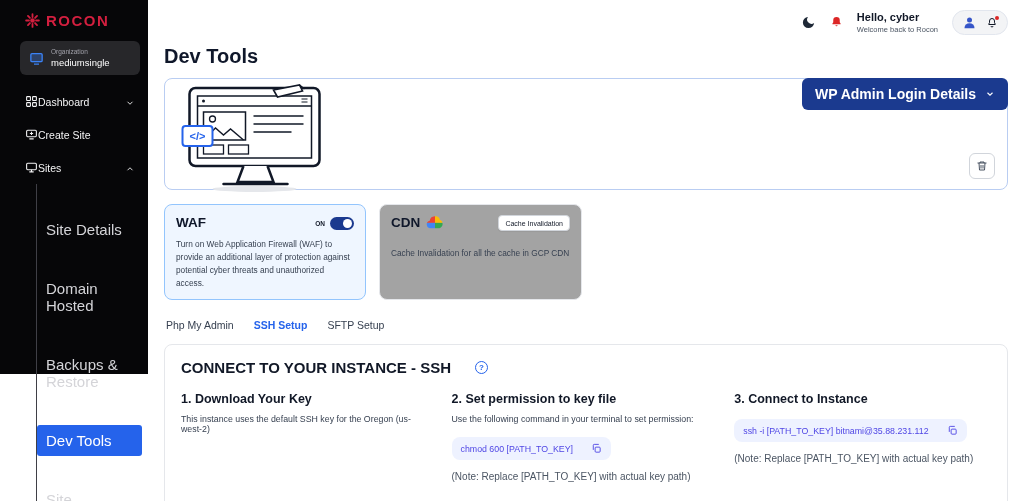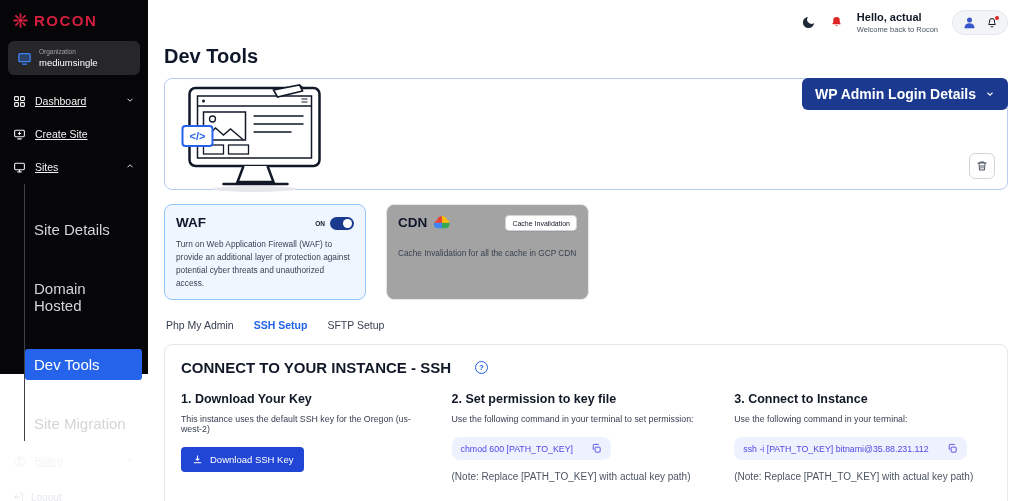--- a/index.html
+++ b/index.html
@@ -1,28 +1,28 @@
 <!DOCTYPE html>
 <html><head>
 <meta charset="utf-8">
 <style>
   * { box-sizing: border-box; margin: 0; padding: 0; }
   html,body { width:1024px; height:501px; overflow:hidden; }
   body { font-family:"Liberation Sans", sans-serif; background:#fff; color:#111827; position:relative; }
 
   
-  .sidebar { position:absolute; left:0; top:0; width:148px; height:374px; background:#060608; color:#e5e7eb; display:flex; flex-direction:column; }
+  .sidebar { position:absolute; left:0; top:0; width:148px; height:374px; background:#060608; color:#e5e7eb; display:flex; flex-direction:column;padding-left:12px; }
   .logo-row { display:flex; align-items:center; gap:5px; padding:12px 12px 8px; cursor:pointer; }
   .logo-text { color:#d31f3f; font-weight:bold; font-size:15px; letter-spacing:1.5px; }
   .org-box { margin:4px 8px 10px; background:#27272a; border-radius:6px; padding:7px 9px; display:flex; gap:7px; align-items:center; cursor:pointer; }
   .org-text { display:flex; flex-direction:column; }
   .org-label { font-size:6.5px; color:#a1a1aa; }
   .org-name { font-size:9.5px; color:#fff; margin-top:2px; }
   .nav { flex:1; }
-  .nav-item { display:flex; align-items:flex-start; gap:9px; padding:10px 13px; font-size:10.5px; color:#f4f4f5; cursor:pointer;text-decoration:underline; }
+  .nav-item { display:flex; align-items:flex-end; padding:10px 13px; font-size:10.5px; color:#f4f4f5; cursor:pointer; }
   .nav-item svg { width:13px; height:13px; flex:0 0 auto; }
   .chev { margin-left:auto; width:10px !important; height:10px !important; opacity:.9; }
   .subnav { margin:0 6px 4px 24px; border-left:1px solid #3f3f46; display:flex; flex-direction:column; padding:2px 0 2px 0; }
   .subnav-item { font-size:15px; color:#d4d4d8; padding:7px 9px; cursor:pointer; border-radius:3px;margin-top:28px; }
   .subnav-item.active { background:#2563eb; color:#fff; }
   .sidebar-bottom { display:flex; align-items:center; justify-content:space-between; padding:12px 12px; }
   .logout { display:flex; gap:7px; align-items:center; font-size:10px; cursor:pointer; }
   .logout svg { width:12px; height:12px; }
   .help-badge { width:14px; height:14px; border:1.2px solid #fff; border-radius:50%; font-size:8.5px; display:flex; align-items:center; justify-content:center; cursor:pointer; color:#fff; }
 
@@ -47,21 +47,21 @@
   .site-info { padding-top:22px; }
   .site-name-row { display:flex; align-items:center; gap:10px; }
   .site-name { font-size:24px; font-weight:bold; color:#0f172a; }
   .badge-available { font-size:8px; color:#16a34a; border:1px solid #86efac; border-radius:999px; padding:2.5px 8px; background:#fff; }
   .icon-btn-blue { width:22px; height:22px; background:#dbeafe; border-radius:5px; display:flex; align-items:center; justify-content:center; border:none; cursor:pointer; }
   .site-domain { display:inline-block; font-size:10.5px; color:#2563eb; margin-top:8px; text-decoration:none; cursor:pointer; }
   .wp-admin-btn { position:absolute; top:-1px; right:-1px; background:#1b3a8f; color:#fff; font-size:14px; font-weight:600; border:none; border-radius:6px; padding:8px 13px; display:flex; gap:9px; align-items:center; cursor:pointer; }
   .trash-btn { position:absolute; right:12px; bottom:10px; width:26px; height:26px; border:1px solid #d1d5db; border-radius:6px; background:#fff; display:flex; align-items:center; justify-content:center; cursor:pointer; }
 
   
-  .feature-row { display:flex; gap:20px; margin-bottom:16px; }
+  .feature-row { display:flex; gap:13px; margin-bottom:16px; }
   .waf-card { width:202px; background:#eff6ff; border:1px solid #93c5fd; border-radius:8px; padding:10px 11px; }
   .cdn-card { width:203px; background:#a3a3a3; border:1px solid #e5e7eb; border-radius:8px; padding:10px 11px; }
   .card-head { display:flex; align-items:flex-start; justify-content:space-between; }
   .card-title { font-size:13.5px; font-weight:bold; color:#0f172a; }
   .waf-right { display:flex; align-items:center; gap:5px; margin-top:2px; }
   .on-label { font-size:6.5px; font-weight:bold; color:#111827; }
   .toggle { width:24px; height:13px; background:#1b3a8f; border-radius:999px; position:relative; cursor:pointer; border:none; }
   .toggle::after { content:""; position:absolute; right:2px; top:2px; width:9px; height:9px; background:#fff; border-radius:50%; }
   .card-desc { font-size:8.3px; color:#374151; line-height:1.55; margin-top:8px; }
   .cdn-title-row { display:flex; gap:6px; align-items:center; }
@@ -146,20 +146,21 @@
         </svg>
       <span>Sites</span>
       <svg class="chev" viewBox="0 0 24 24" fill="none" stroke="currentColor" stroke-width="2.4">
           <path d="M6 15l6-6 6 6"></path>
         </svg>
     </div>
 
     <div class="subnav">
       <div class="subnav-item">Site Details</div>
       <div class="subnav-item">Domain Hosted</div>
+      <div class="subnav-item">Backups &amp; Restore</div>
       <div class="subnav-item active">Dev Tools</div>
       <div class="subnav-item">Site Migration</div>
     </div>
 
     <div class="nav-item">
       <svg viewBox="0 0 24 24" fill="none" stroke="currentColor" stroke-width="2">
           <circle cx="12" cy="12" r="9"></circle>
           <path d="M15 9.5c0-1.3-1.3-2.3-3-2.3s-3 .9-3 2.2c0 3.2 6 1.7 6 4.9 0 1.3-1.3 2.3-3 2.3s-3-1-3-2.3M12 5.5v2M12 16.5v2"></path>
         </svg>
       <span>Billing</span>
@@ -191,21 +192,21 @@
           <path d="M21 12.79A9 9 0 1111.21 3 7 7 0 0021 12.79z"></path>
         </svg>
     </button>
     <span style="display:flex;cursor:pointer;">
       <svg width="13" height="13" viewBox="0 0 24 24" fill="#dc2626">
           <path d="M12 2a6 6 0 00-6 6v3.5L4.5 14v1h15v-1L18 11.5V8a6 6 0 00-6-6z"></path>
           <path d="M10 17a2 2 0 004 0h-4z"></path>
         </svg>
     </span>
     <div class="greeting">
-      <div class="greeting-name">Hello, actual</div>
+      <div class="greeting-name">Hello, cyber</div>
       <div class="greeting-sub">Welcome back to Rocon</div>
     </div>
     <div class="user-pill">
       <svg width="15" height="15" viewBox="0 0 24 24">
           <circle cx="12" cy="8" r="4" fill="#3555c8"></circle>
           <path d="M4 21a8 8 0 0116 0z" fill="#3555c8"></path>
         </svg>
       <span class="bell-wrap">
         <svg width="12" height="12" viewBox="0 0 24 24" fill="none" stroke="#111827" stroke-width="2">
             <path d="M12 3a5 5 0 00-5 5v3.5L5.5 14v1h13v-1L17 11.5V8a5 5 0 00-5-5z"></path>
@@ -306,47 +307,39 @@
     <div class="ssh-card">
       <div class="ssh-title-row">
         <span class="ssh-title">CONNECT TO YOUR INSTANCE - SSH</span>
         <span class="help-blue">?</span>
       </div>
 
       <div class="steps">
         <div class="step">
           <div class="step-title">1. Download Your Key</div>
           <p class="step-desc">This instance uses the default SSH key for the Oregon (us-west-2)</p>
-          <button class="download-btn">
-            <svg width="11" height="11" viewBox="0 0 24 24" fill="none" stroke="#fff" stroke-width="2.2">
-                <path d="M12 3v11m0 0l-4-4m4 4l4-4"></path>
-                <path d="M4 19h16"></path>
-              </svg>
-            <span>Download SSH Key</span>
-          </button>
         </div>
 
         <div class="step">
           <div class="step-title">2. Set permission to key file</div>
           <p class="step-desc">Use the following command in your terminal to set permission:</p>
           <div class="code-chip">
             <span>chmod 600 [PATH_TO_KEY]</span>
             <button class="copy-btn">
               <svg width="11" height="11" viewBox="0 0 24 24" fill="none" stroke="#4f46e5" stroke-width="2">
                   <rect x="9" y="9" width="11" height="11" rx="2"></rect>
                   <path d="M5 15V5a2 2 0 012-2h10"></path>
                 </svg>
             </button>
           </div>
           <p class="step-note">(Note: Replace [PATH_TO_KEY] with actual key path)</p>
         </div>
 
         <div class="step">
           <div class="step-title">3. Connect to Instance</div>
-          <p class="step-desc">Use the following command in your terminal:</p>
           <div class="code-chip">
             <span>ssh -i [PATH_TO_KEY] bitnami@35.88.231.112</span>
             <button class="copy-btn">
               <svg width="11" height="11" viewBox="0 0 24 24" fill="none" stroke="#4f46e5" stroke-width="2">
                   <rect x="9" y="9" width="11" height="11" rx="2"></rect>
                   <path d="M5 15V5a2 2 0 012-2h10"></path>
                 </svg>
             </button>
           </div>
           <p class="step-note">(Note: Replace [PATH_TO_KEY] with actual key path)</p>

